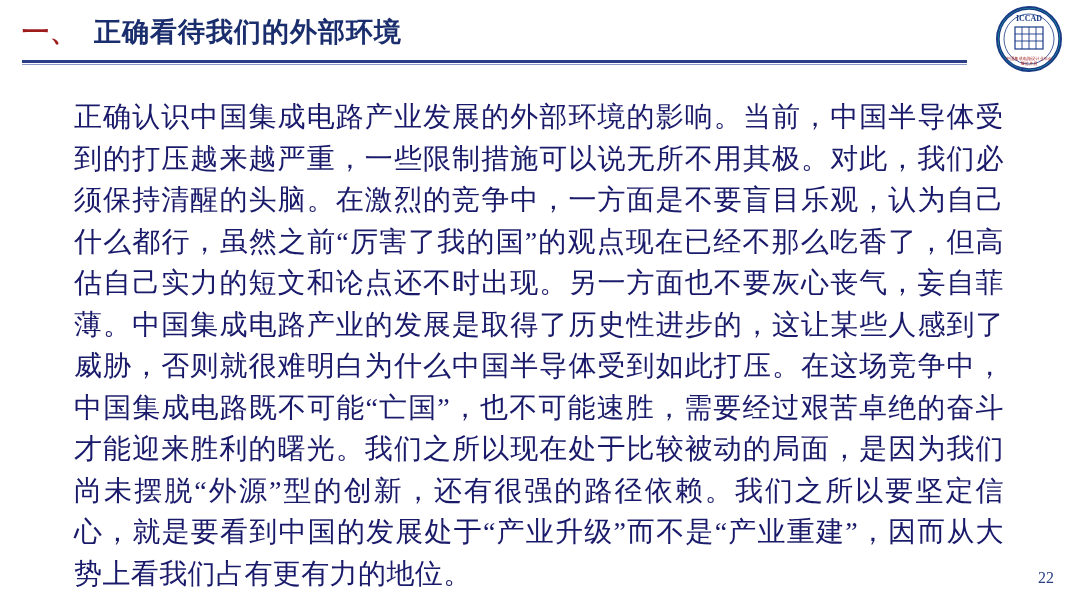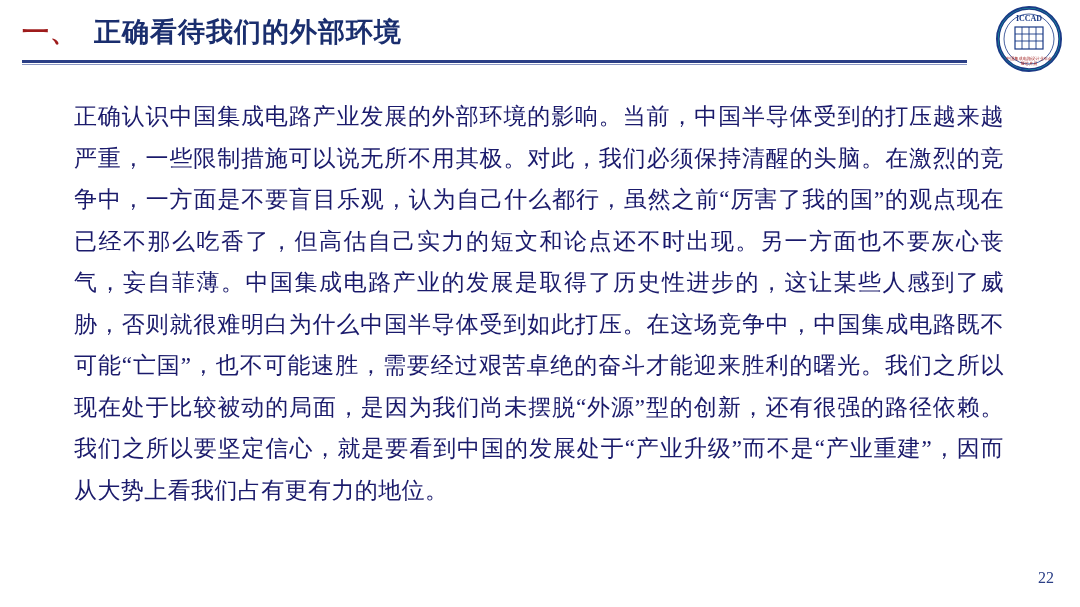--- a/index.html
+++ b/index.html
@@ -87,21 +87,21 @@
   }
   .logo svg { display: block; }
 
   
   .body-text {
     position: absolute;
     left: 74px;
     top: 96px;
     width: 930px;
     font-family: "Liberation Serif", "DejaVu Serif", serif;
-    font-size: 23px;
+    font-size: 28px;
     line-height: 41.5px;
     color: #1a1a6b;
     text-align: justify;
     text-justify: inter-character;
     letter-spacing: 0.4px;
   }
 
   
   .footer {
     position: absolute;

